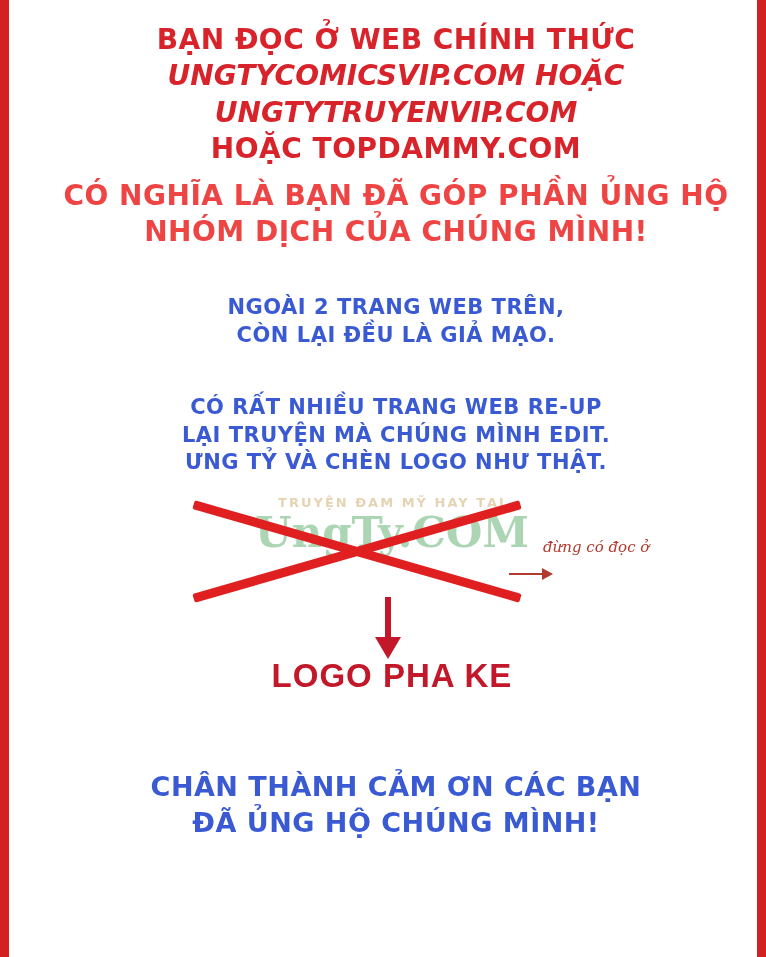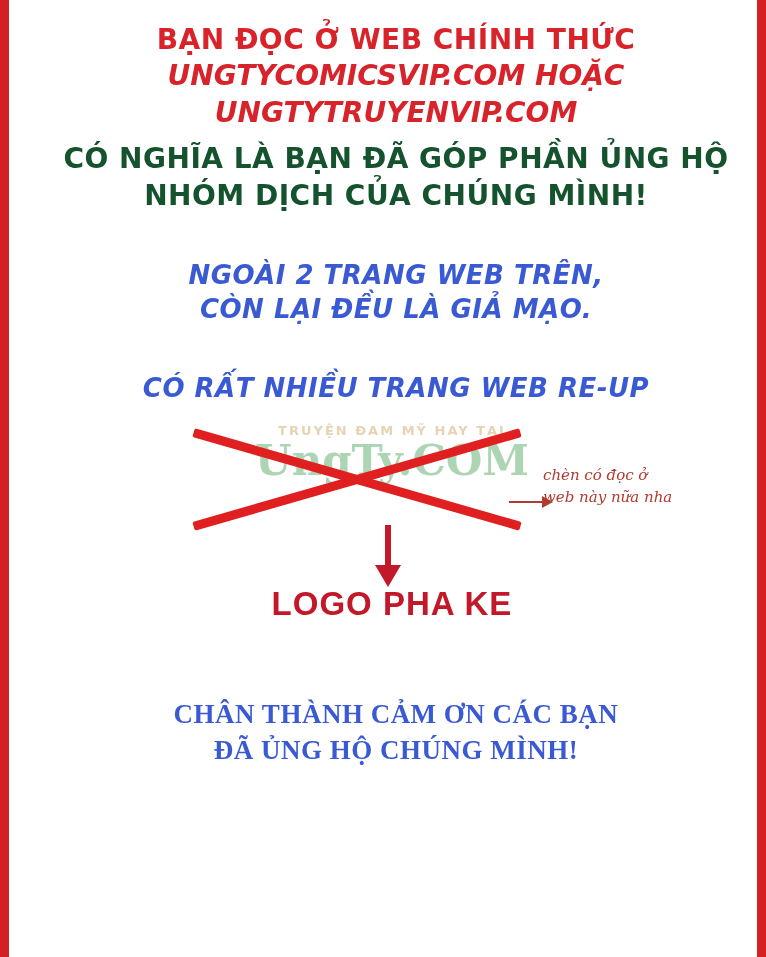--- a/index.html
+++ b/index.html
@@ -32,33 +32,32 @@
   .headline {
     color: #d8232a;
     font-size: 28px;
     line-height: 1.30;
     padding-top: 22px;
     text-transform: uppercase;
   }
   .headline .l2 { letter-spacing: 0px; font-style: italic; }
   
   .subhead {
-    color: #14532d;
+    color: #ef4444;
     font-size: 28px;
     line-height: 1.30;
     margin-top: 10px;
     text-transform: uppercase;
   }
   
   .para {
     color: #3a5ad4;
-    font-size: 26px;
+    font-size: 21px;
     line-height: 1.32;
     text-transform: uppercase;
-    font-style: italic;
   }
   .para-1 { margin-top: 44px; }
   .para-2 { margin-top: 44px; }
   .strike {
     position: relative;
     color: #3a5ad4;
     white-space: nowrap;
   }
   .strike::after {
     content: "";
@@ -185,67 +184,68 @@
     letter-spacing: 1px;
     font-family: "Liberation Sans", sans-serif;
   }
   
   .thanks {
     color: #3a5ad4;
     font-size: 27px;
     line-height: 1.32;
     margin-top: 74px;
     text-transform: uppercase;
-    font-family: Liberation Serif, serif;
   }
 </style>
 </head>
 <body>
 
 <div class="page">
 
   <div class="block headline">
     <div class="l1">Bạn đọc ở web chính thức</div>
     <div class="l2">ungtycomicsvip.com hoặc ungtytruyenvip.com</div>
+    <div class="l3">hoặc topdammy.com</div>
   </div>
 
   <div class="block subhead">
     <div>có nghĩa là bạn đã góp phần ủng hộ</div>
     <div>nhóm dịch của chúng mình!</div>
   </div>
 
   <div class="block para para-1">
     <div>Ngoài 2 trang web trên,</div>
     <div>còn lại đều là giả mạo.</div>
   </div>
 
   <div class="block para para-2">
     <div>Có rất nhiều trang web re-up</div>
+    <div>lại truyện mà chúng mình edit.</div>
+    <div>ưng tỷ và chèn logo như thật.</div>
   </div>
 
   <div class="logo-area">
 
     <div class="fake-logo">
       <div class="small-line">Truyện đam mỹ hay tại</div>
       <div class="big-line">UngTy.COM</div>
     </div>
 
     <div class="cross">
       <span class="a"></span>
       <span class="b"></span>
     </div>
 
     <div class="note-arrow">
       <div class="shaft"></div>
       <div class="head"></div>
     </div>
 
     <div class="note">
-      <div>chèn có đọc ở</div>
-      <div>web này nữa nha</div>
+      <div>đừng có đọc ở</div>
     </div>
 
     <div class="down-arrow">
       <div class="shaft"></div>
       <div class="head"></div>
     </div>
 
     <div class="logo-caption">LOGO PHA KE</div>
   </div>
 

